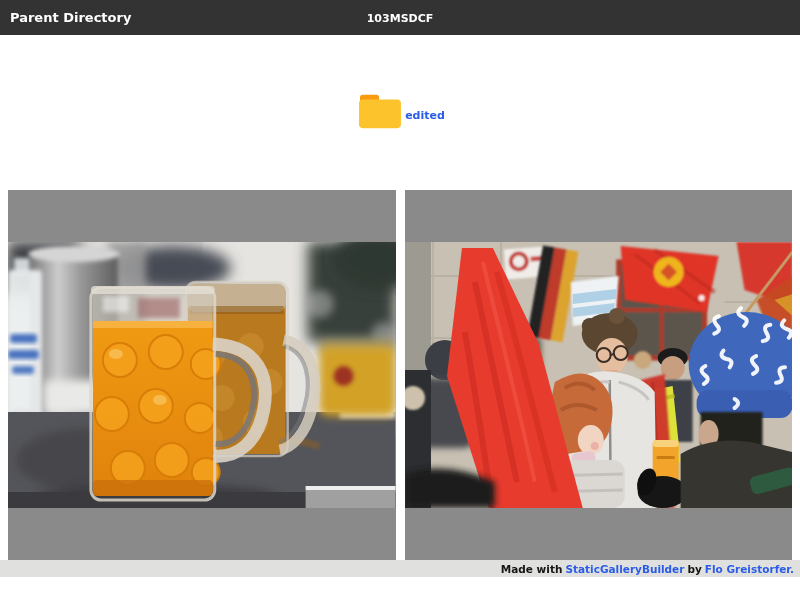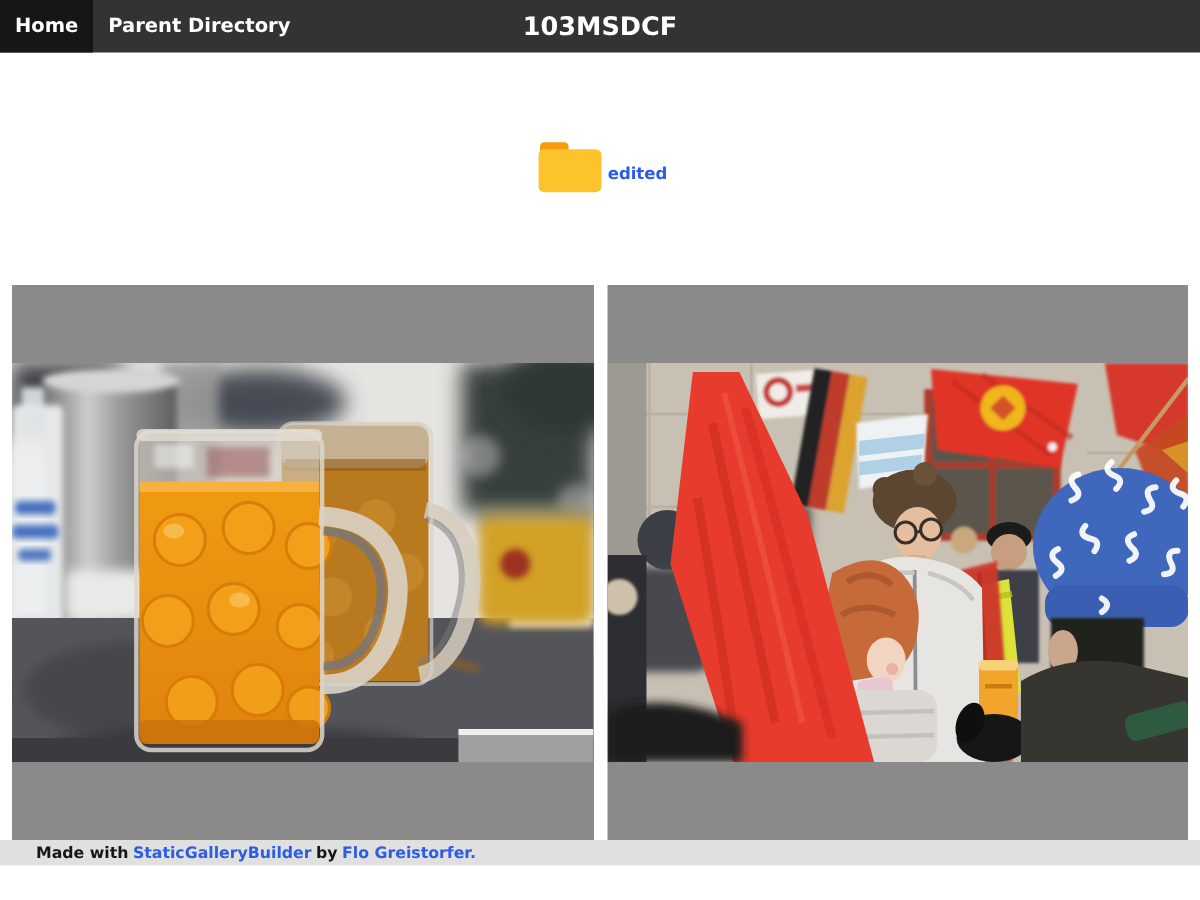--- a/index.html
+++ b/index.html
@@ -21,21 +21,21 @@
     padding: 0 10px;
     color: var(--navbar-text, #ffffff);
     font-size: 13px; font-weight: bold;
     text-decoration: none; cursor: pointer;
   }
   .nav-item.active { background: var(--navbar-active-bg, #161616); }
   .nav-title {
     position: absolute; left: 50%; top: 50%;
     transform: translate(-50%, -50%);
     color: var(--navbar-text, #ffffff);
-    font-size: 17px; font-weight: bold;
+    font-size: 11px; font-weight: bold;
   }
 
   
   .folders { text-align: center; margin-top: 56px; }
   .folder {
     display: inline-flex; flex-direction: row; align-items: center;
     text-decoration: none; cursor: pointer;
   }
   .folder svg { width: 50px; height: 40px; display: block; }
   .folder-label {
@@ -50,31 +50,30 @@
     background: var(--thumb-bg, #8a8a8a);
     display: flex; align-items: center;
     overflow: hidden; cursor: pointer;
   }
   .thumb svg { width: 100%; height: 266px; display: block; }
 
   
   .footer {
     height: 17px;
     background: var(--footer-bg, #e0e0de);
-    display: flex; align-items: center; 
-    padding: 0 24px; gap: 3px;
+    display: flex; align-items: center; justify-content: flex-end;
+    padding: 0 6px; gap: 3px;
     font-size: 10.5px; font-weight: bold; color: #161616;
   }
   .footer a { color: var(--link-blue, #2a5ce8); text-decoration: none; cursor: pointer; }
 </style>
 </head>
 <body>
 
 <nav class="navbar">
-  <a class="nav-item active">Home</a>
   <a class="nav-item">Parent Directory</a>
   <div class="nav-title">103MSDCF</div>
 </nav>
 
 <section class="folders">
   <a class="folder">
     <svg viewBox="0 0 50 42">
       <rect x="4" y="4" width="20" height="12" rx="3" fill="#f89b0c"></rect>
       <rect x="3" y="9" width="44" height="30" rx="4" fill="#fcc32d"></rect>
     </svg>

